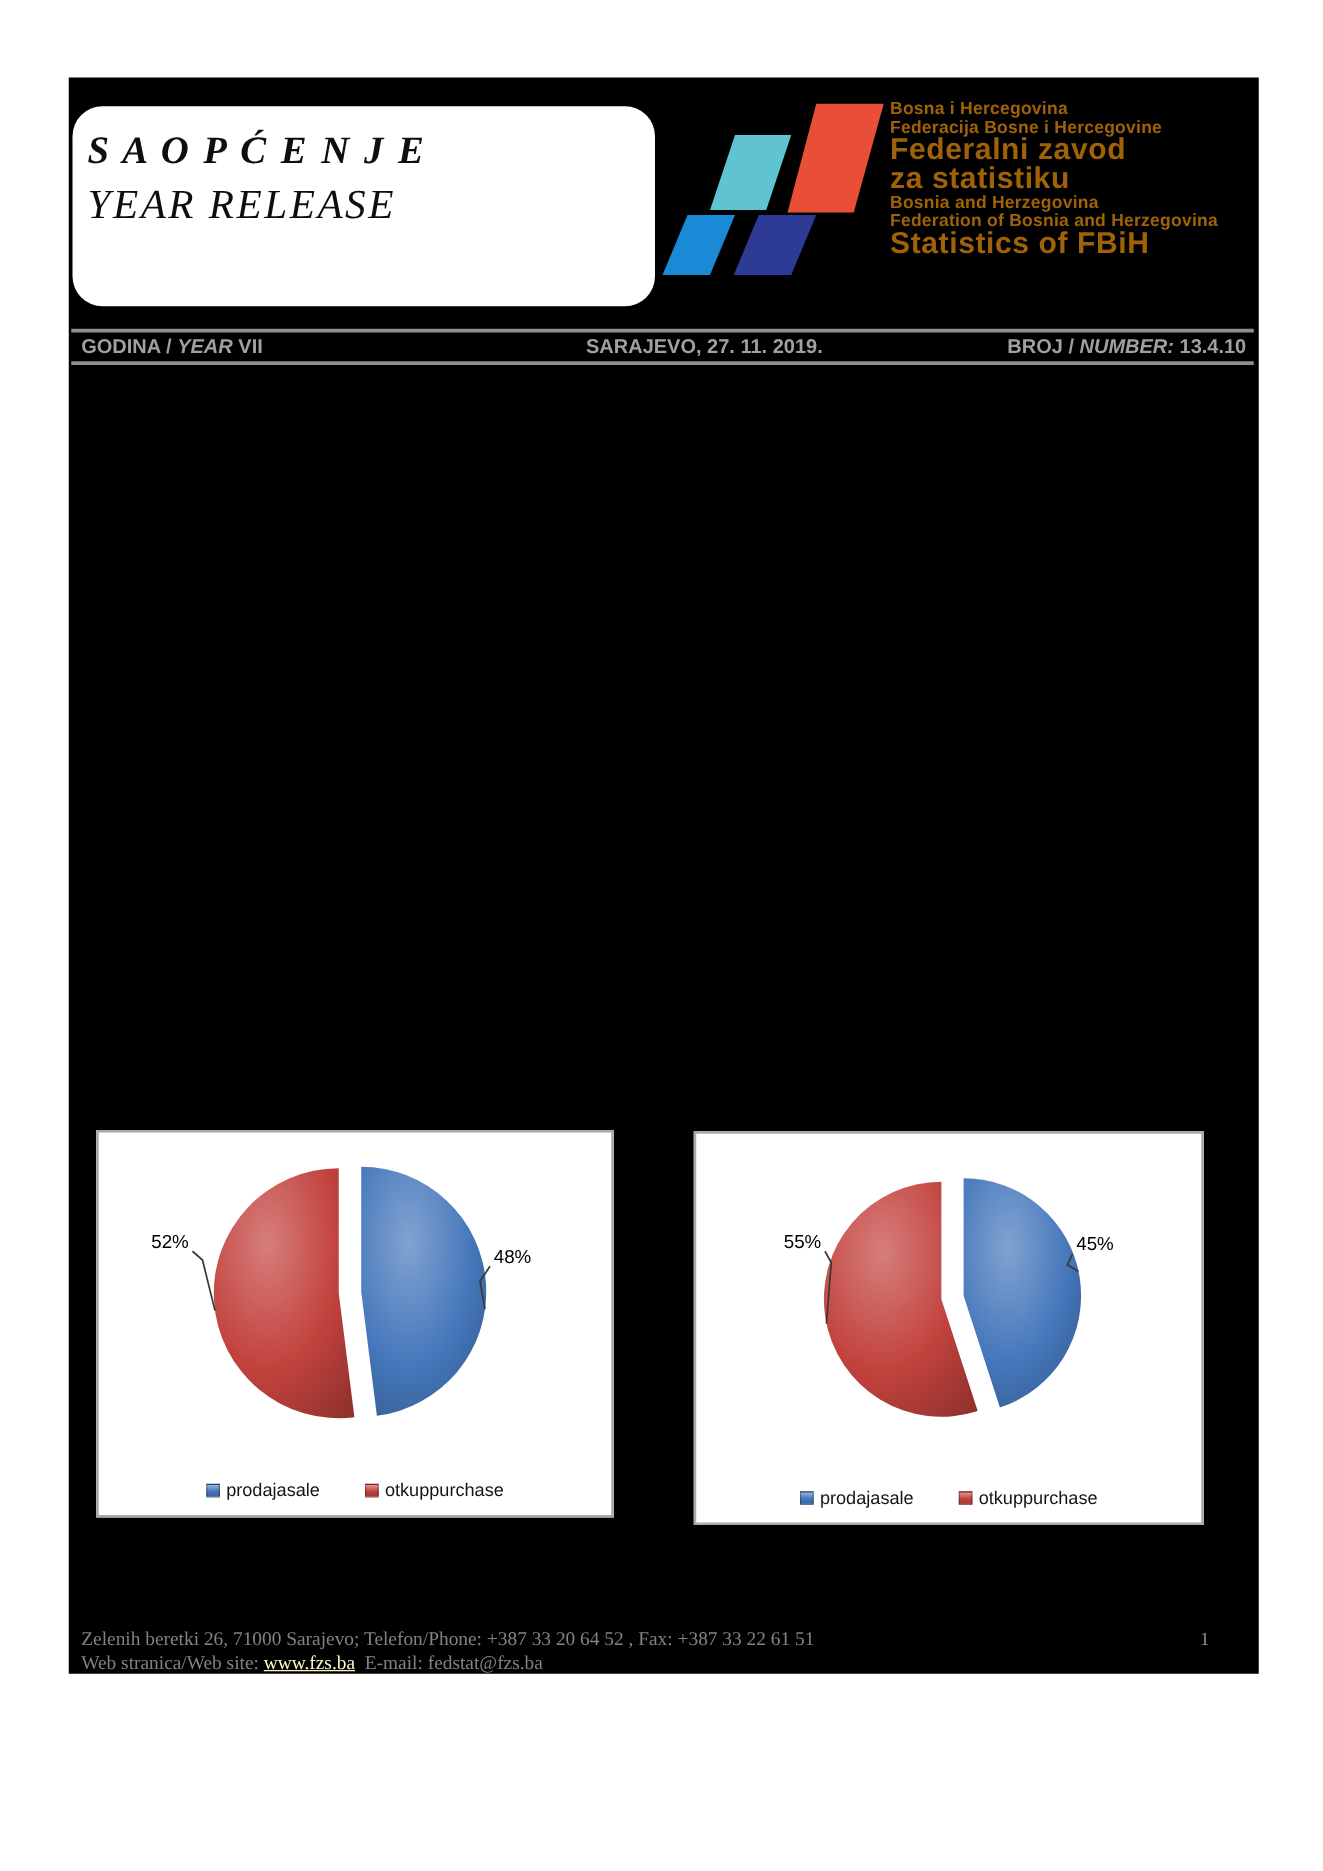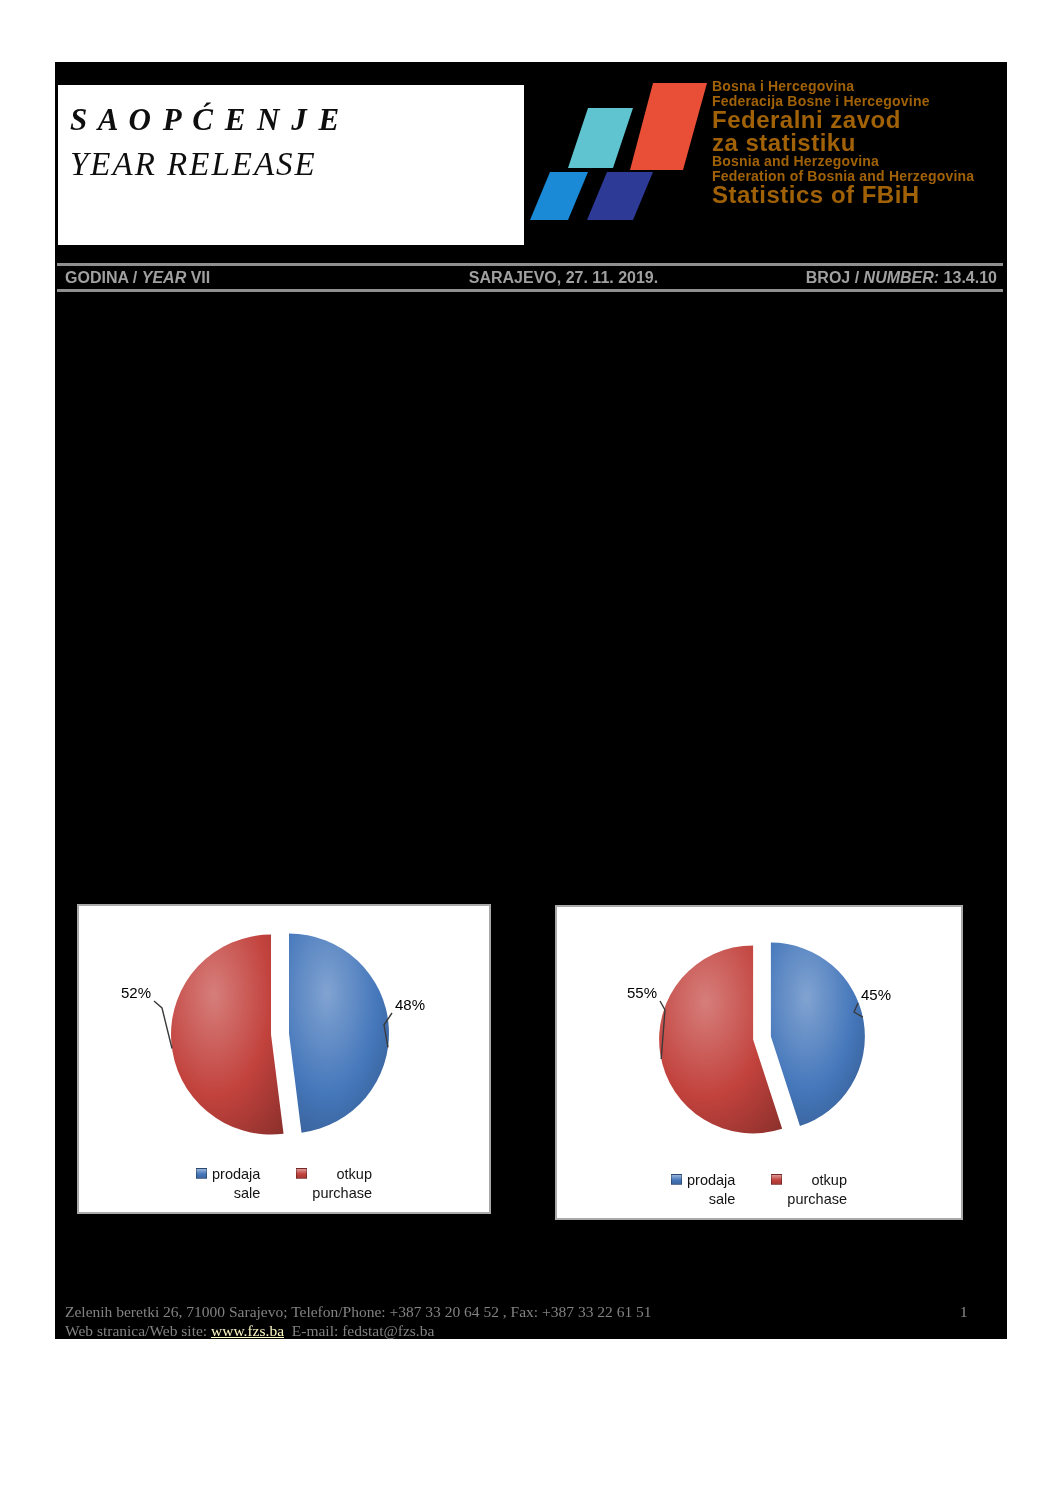--- a/index.html
+++ b/index.html
@@ -7,21 +7,21 @@
     width:1058px;height:1497px;position:relative;background:#ffffff;
     font-family:"Liberation Sans", sans-serif;overflow:hidden;
   }
   .doc{
     position:absolute;left:55px;top:62px;width:952px;height:1277px;
     background:#000000;
   }
   
   .title-box{
     position:absolute;left:3px;top:23px;width:466px;height:160px;
-    background:#ffffff;padding:12px 0 0 12px;box-sizing:border-box;
+    background:#ffffff;padding:12px 0 0 12px;box-sizing:border-box;border-radius:24px;
   }
   .title-line{
     font-family:"Liberation Serif", serif;font-style:italic;color:#0e0e0e;
     font-size:31px;line-height:45px;white-space:nowrap;
   }
   .title-line.b{font-weight:bold;letter-spacing:2px;}
   .title-line.r{font-weight:normal;font-size:33px;letter-spacing:2px;}
   
   .logo-svg{position:absolute;left:473px;top:18px;}
   .logo-text{position:absolute;left:657px;top:17px;width:300px;font-weight:bold;}
@@ -46,21 +46,21 @@
   #chart-box-0{left:22px;top:842px;width:414px;height:310px;}
   #chart-box-1{left:500px;top:843px;width:408px;height:315px;}
   .pie-svg{position:absolute;left:0;top:0;}
   .legend{
     position:absolute;left:0;right:0;bottom:10px;
     display:flex;justify-content:center;gap:36px;
     font-size:14.5px;color:#141414;
   }
   .legend-item{display:flex;align-items:flex-start;gap:5px;}
   .swatch{width:11px;height:11px;margin-top:3px;border:1px solid rgba(0,0,0,0.30);box-sizing:border-box;}
-  .legend-lines{display:flex;flex-direction:column;line-height:18.5px;text-align:right;}
+  .legend-lines{display:flex;flex-direction:row;line-height:18.5px;text-align:center;}
   
   .footer{
     position:absolute;left:10px;top:1240px;
     font-family:"Liberation Serif", serif;font-size:15.5px;color:#828282;line-height:19px;
   }
   .footer a{color:#fef9c3;}
   .page-num{
     position:absolute;left:905px;top:1242px;
     font-family:"Liberation Serif", serif;font-size:15px;color:#909090;
   }

